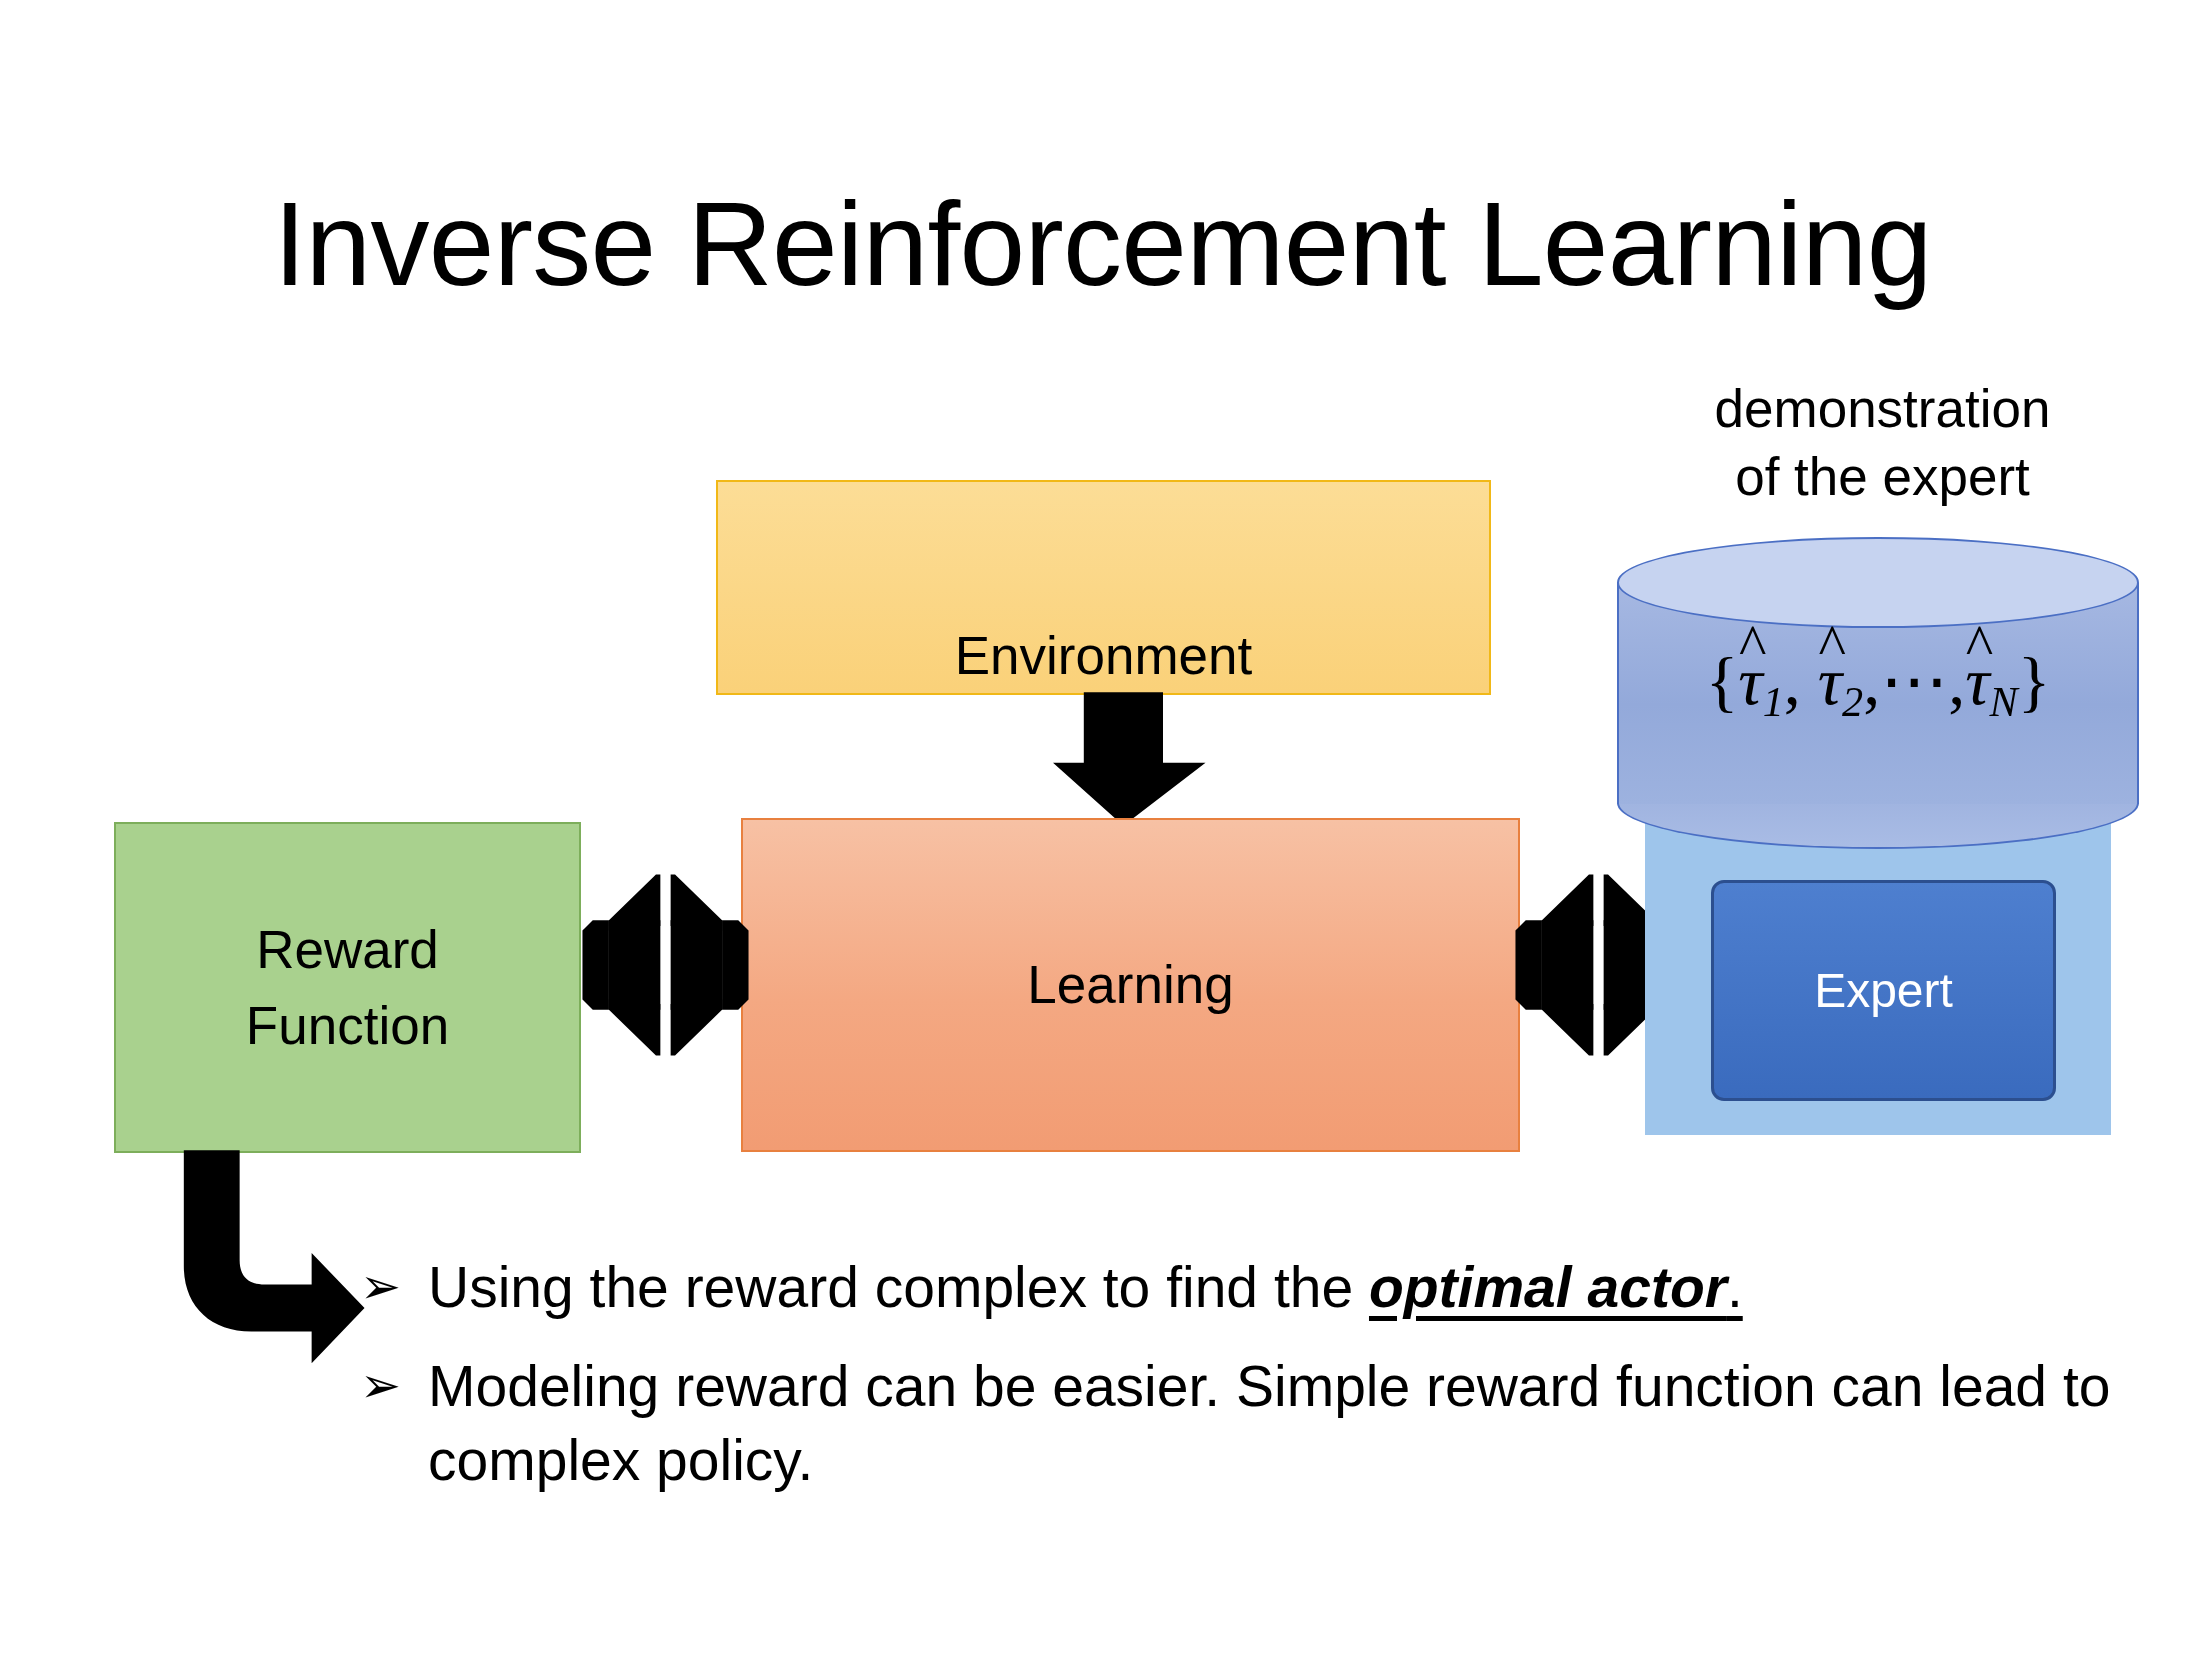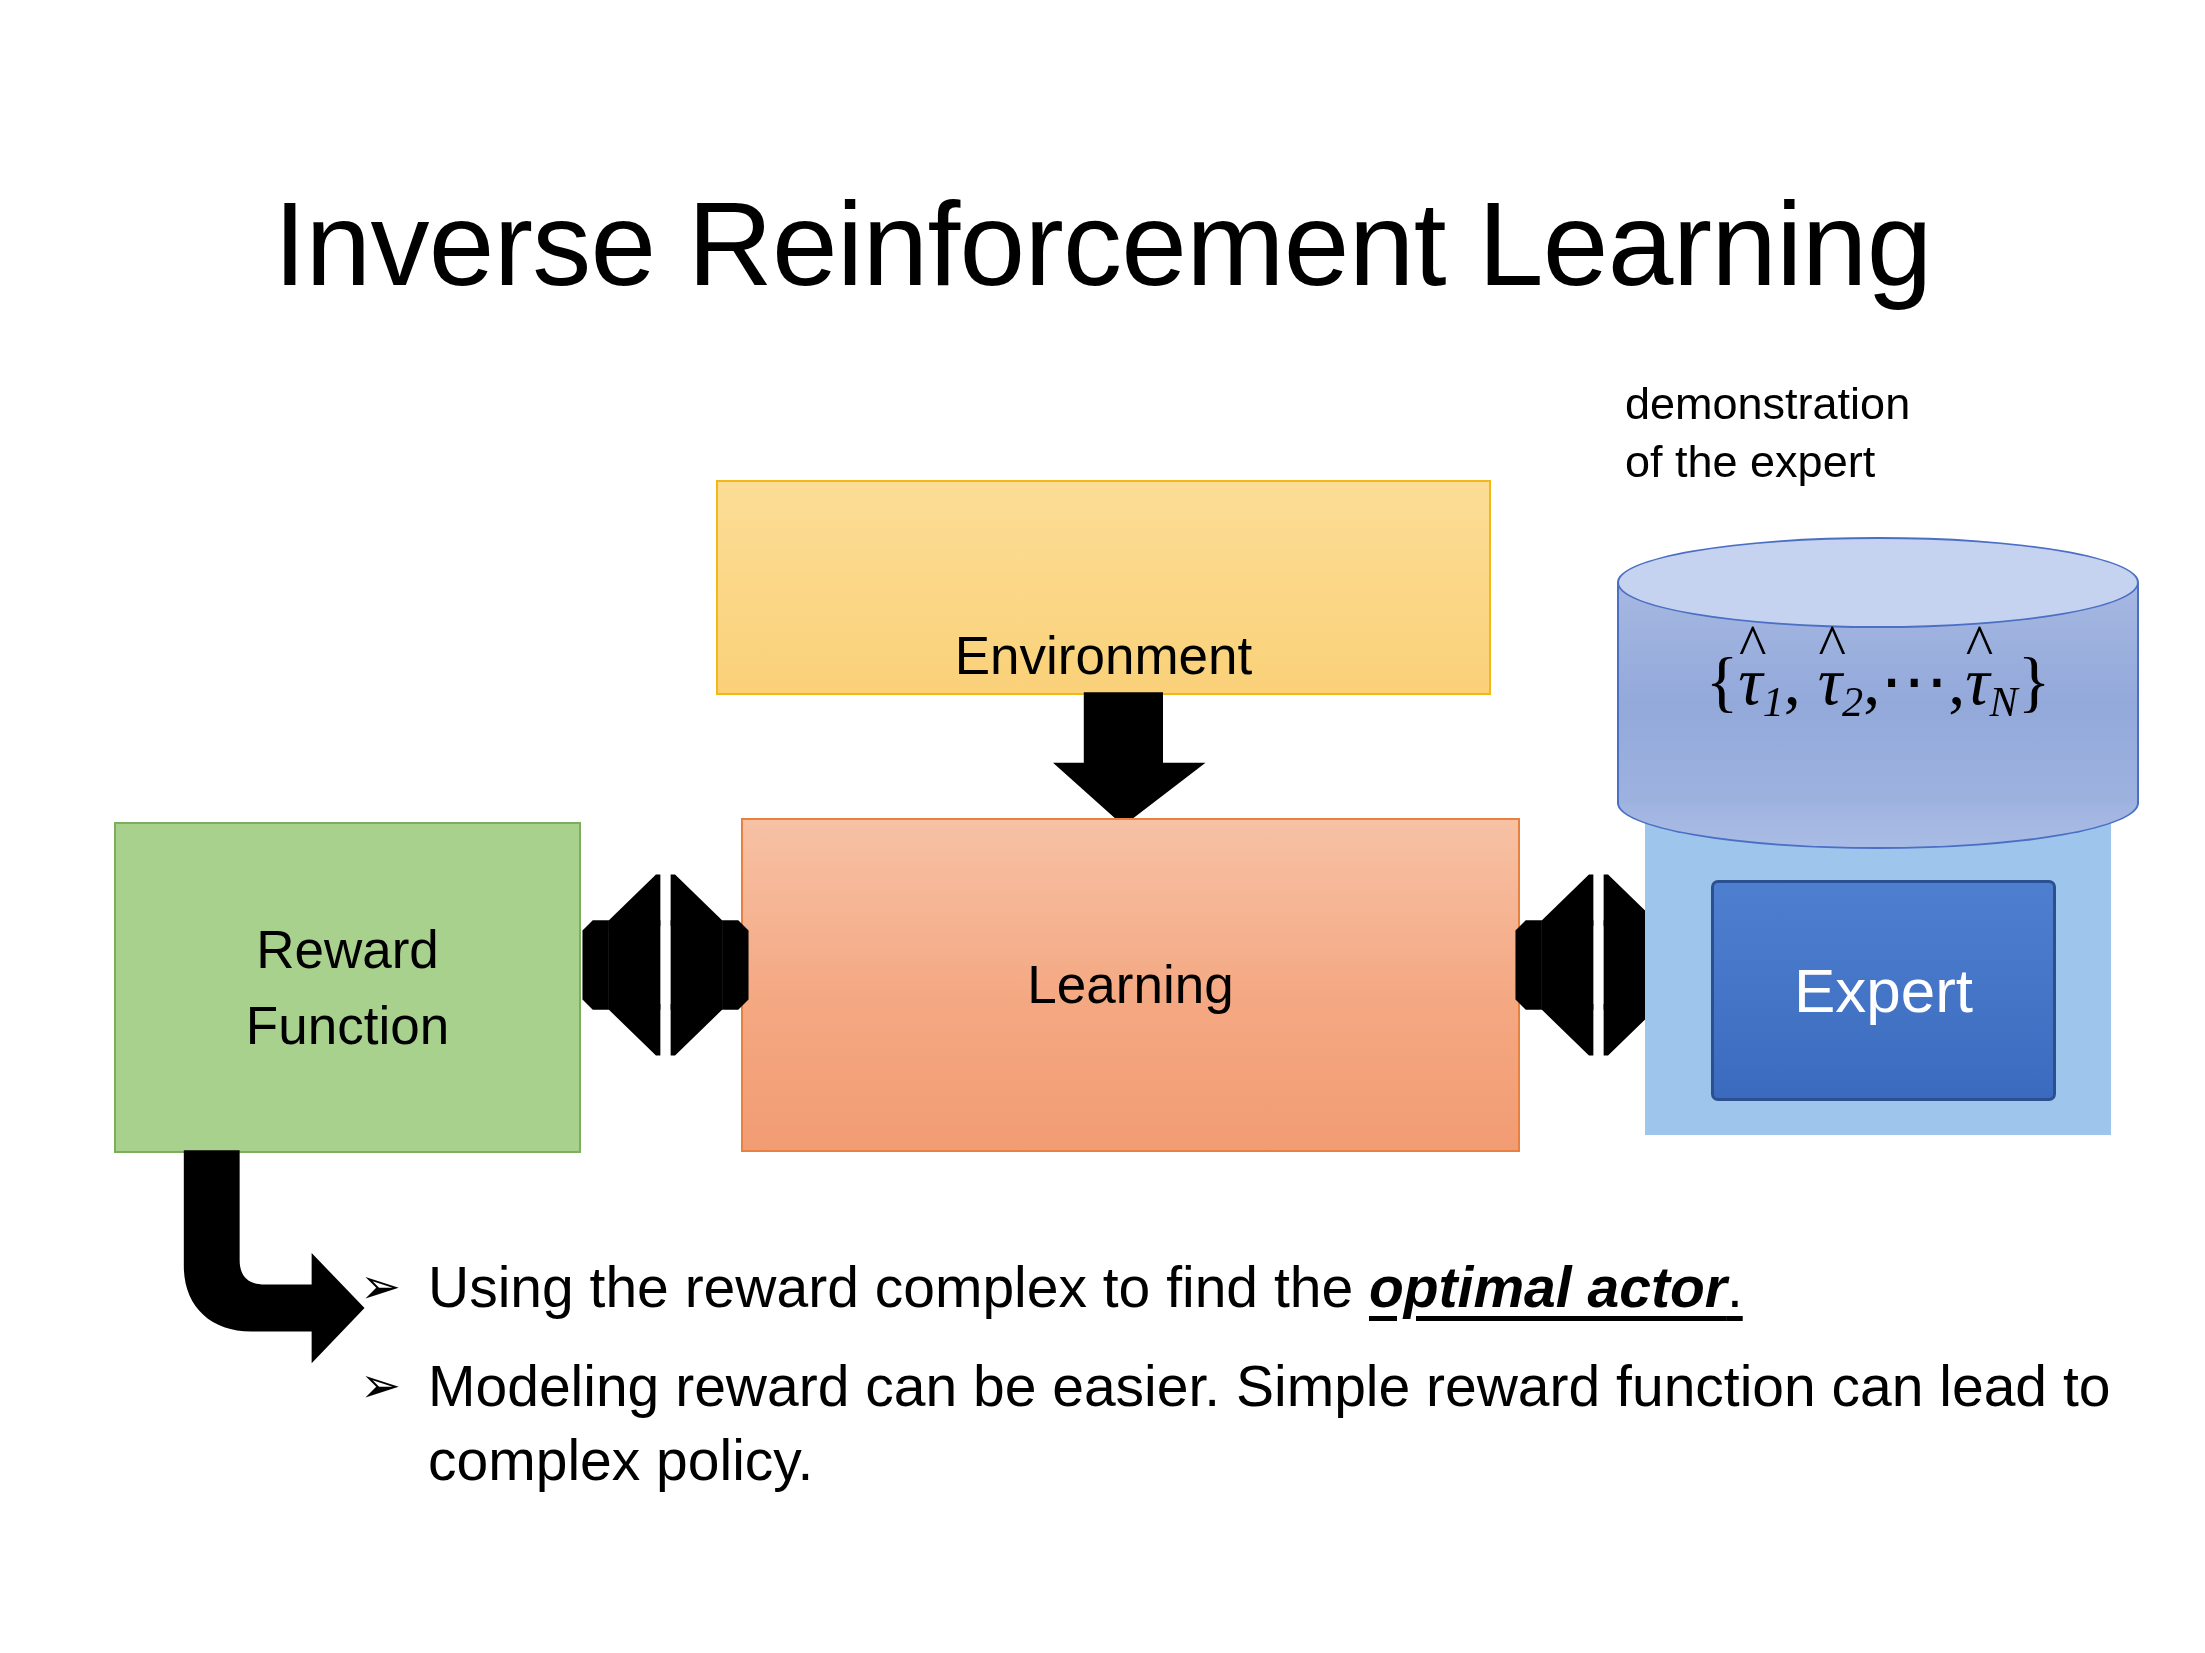--- a/index.html
+++ b/index.html
@@ -73,22 +73,22 @@
     border: 2.2px solid #7DAE5B;
     align-items: center;
   }
 
   
   .demo-label {
     position: absolute;
     left: 1625px;
     top: 375px;
     width: 515px;
-    text-align: left;
-    font-size: 45px;
+    text-align: center;
+    font-size: 53px;
     line-height: 1.28;
   }
 
   .panel-expert {
     position: absolute;
     left: 1645px;
     top: 817px;
     width: 466px;
     height: 318px;
     background: #9EC5EB;
@@ -170,26 +170,26 @@
 
   .expert-chip {
     position: absolute;
     left: 1711px;
     top: 880px;
     width: 345px;
     height: 221px;
     box-sizing: border-box;
     background: linear-gradient(180deg, #4E7FCF 0%, #3A6BBE 100%);
     border: 3.7px solid #2C4F8F;
-    border-radius: 7px;
+    border-radius: 13px;
     display: flex;
     align-items: center;
     justify-content: center;
     color: #ffffff;
-    font-size: 62px;
+    font-size: 48px;
   }
 
   
   .arrow-svg { position: absolute; }
 
   
   .bullets {
     position: absolute;
     left: 360px;
     top: 1250px;

